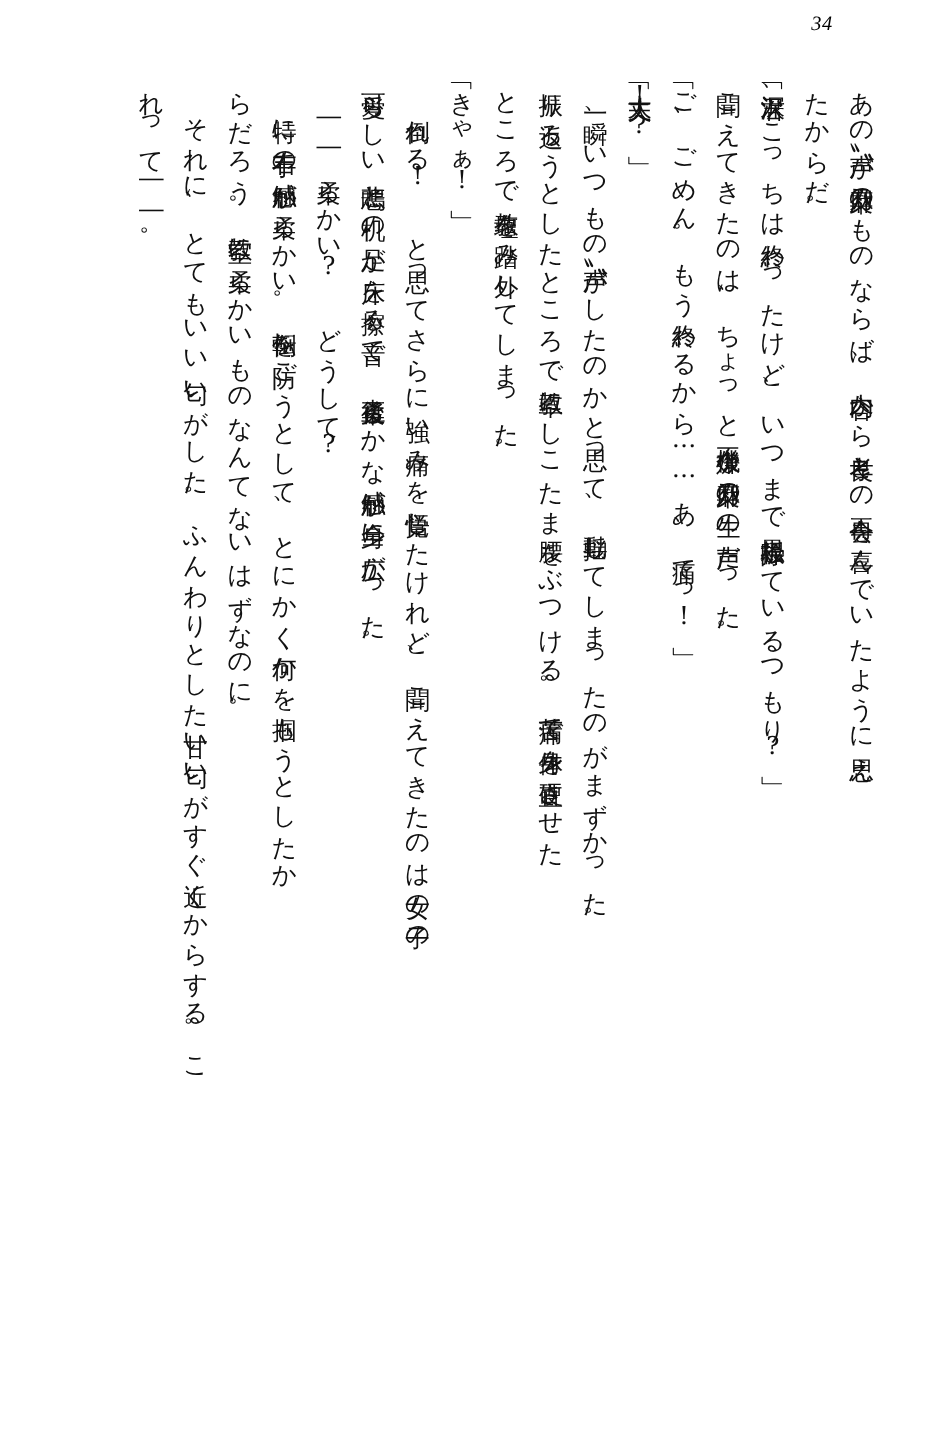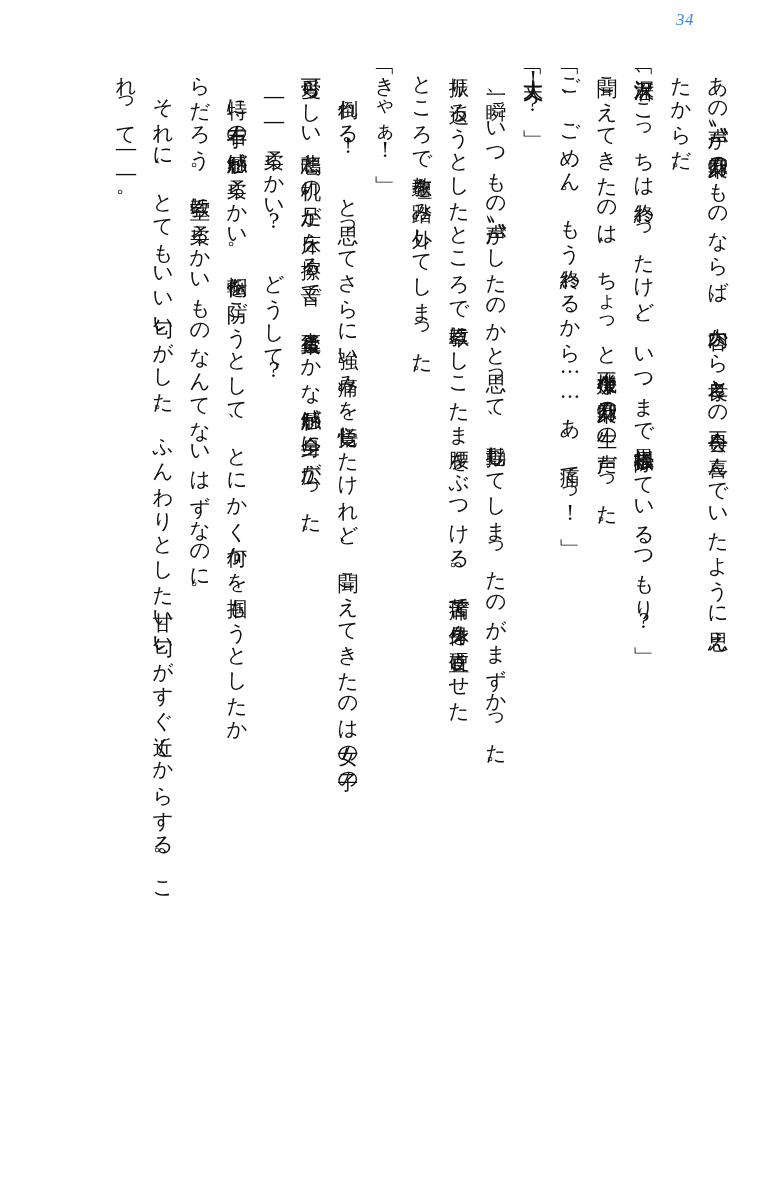--- a/index.html
+++ b/index.html
@@ -25,21 +25,21 @@
   }
 
   
   #page-number {
     position: absolute;
     top: 10px;
     right: 78px;
     font-size: 17px;
     font-style: italic;
     font-family: "Liberation Serif", "DejaVu Serif", serif;
-    color: #3b82f6;
+    color: #000000;
     letter-spacing: 0.5px;
   }
 
   
   #body-text {
     position: absolute;
     top: 62px;
     left: 44px;
     right: 44px;
     height: 1090px;

